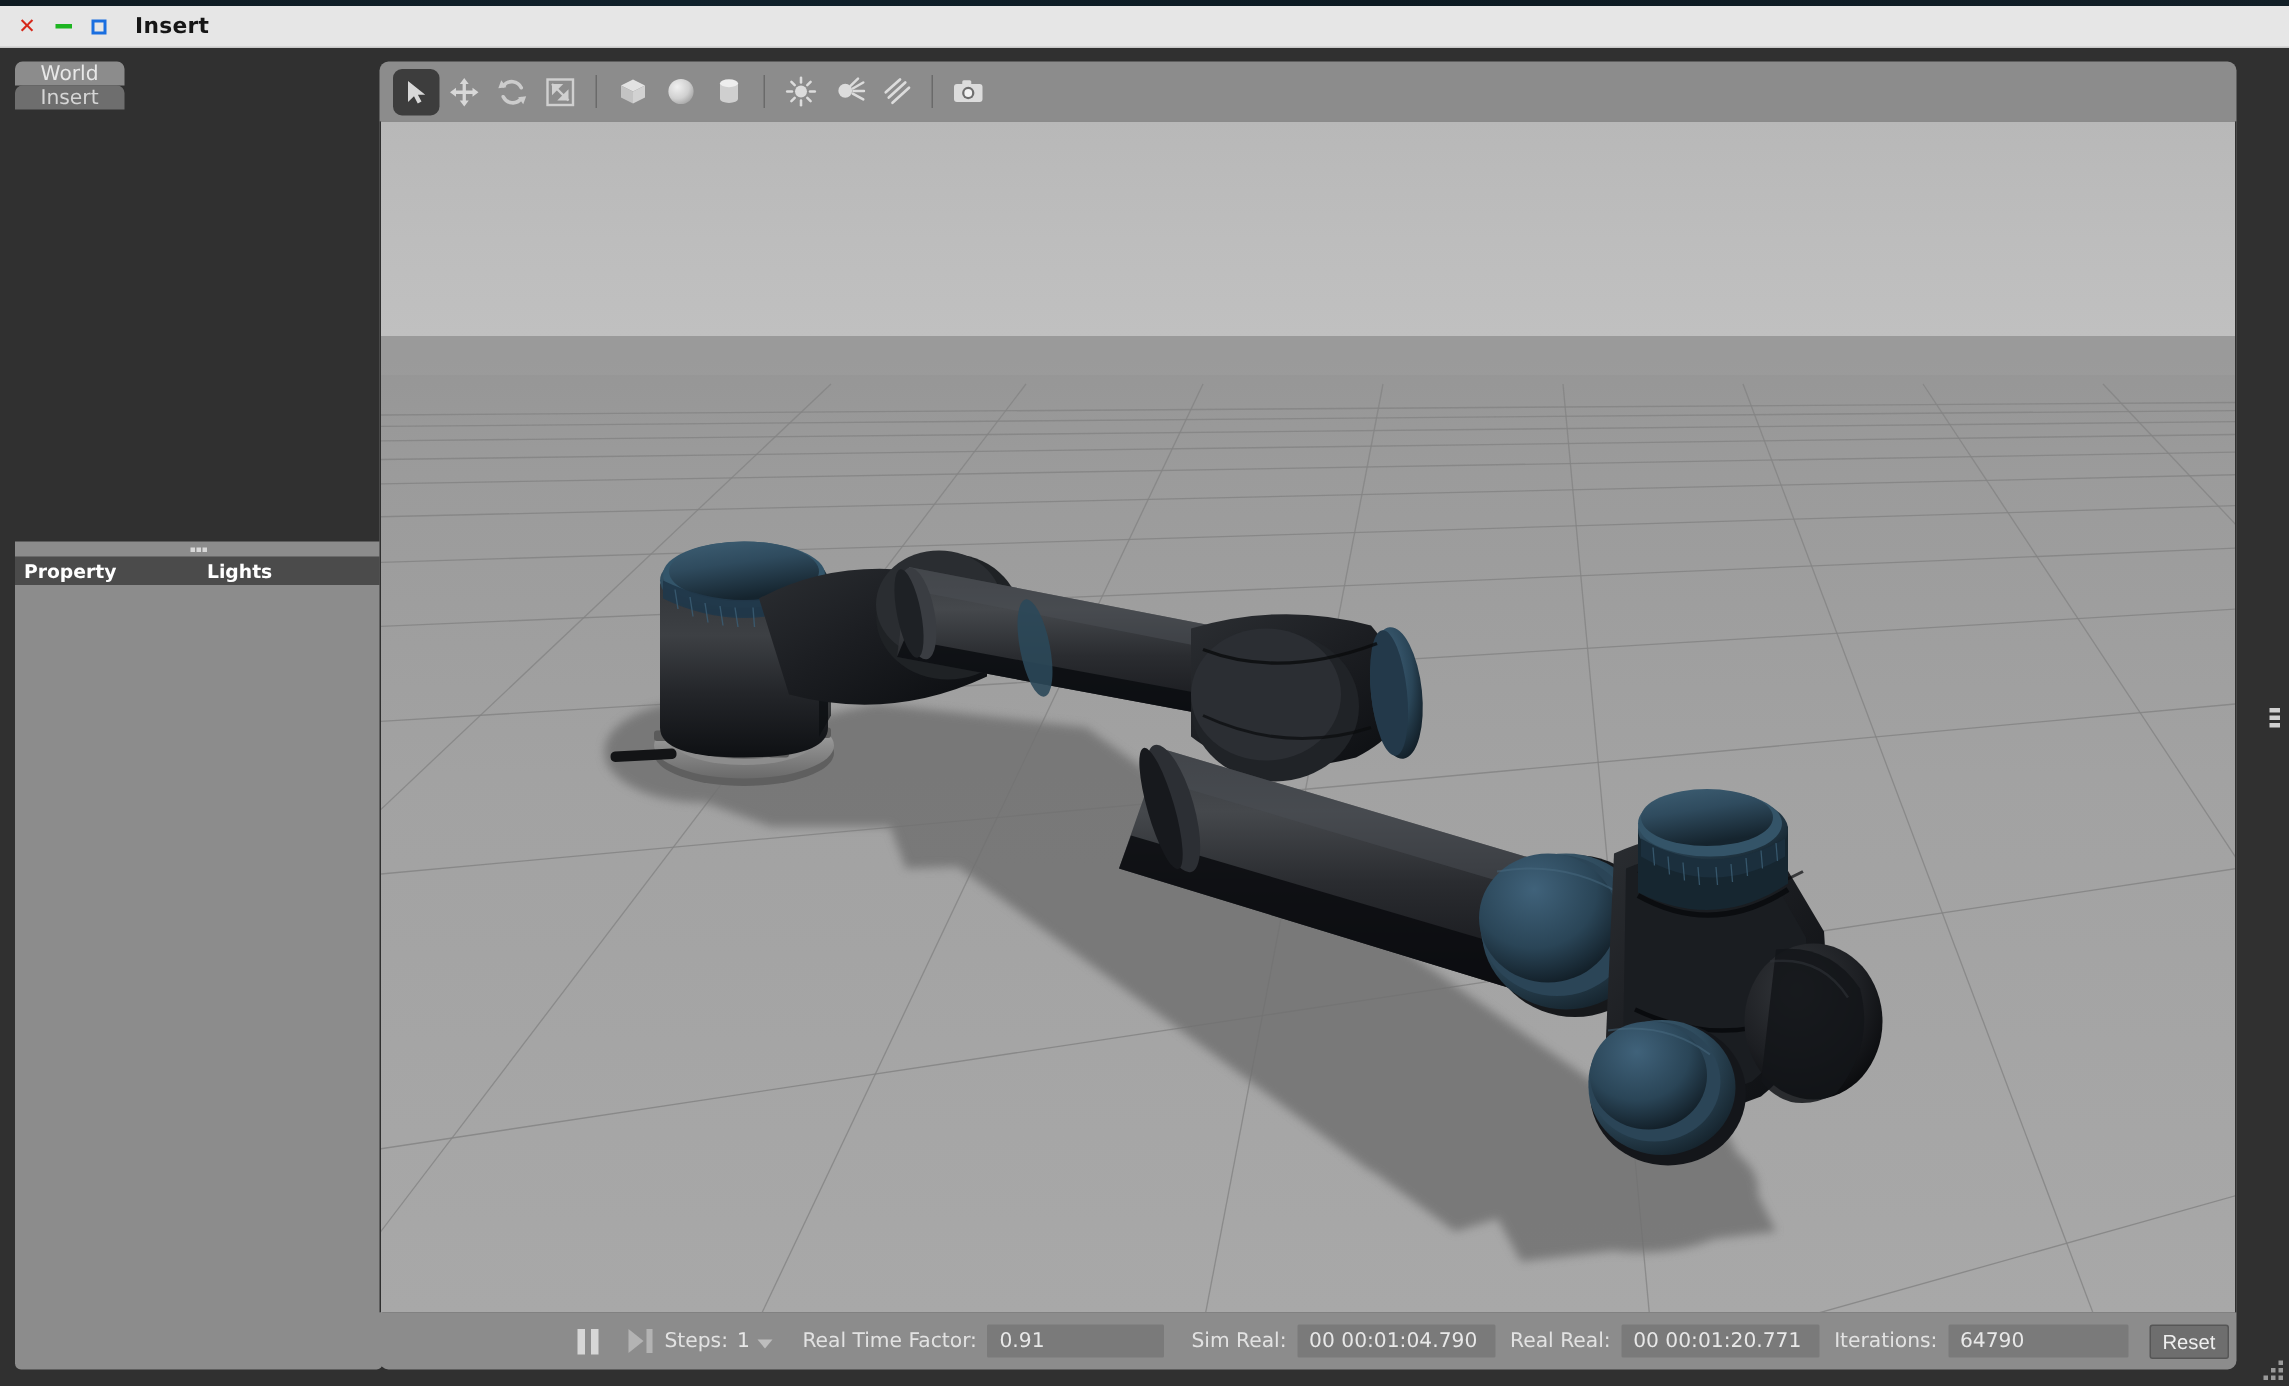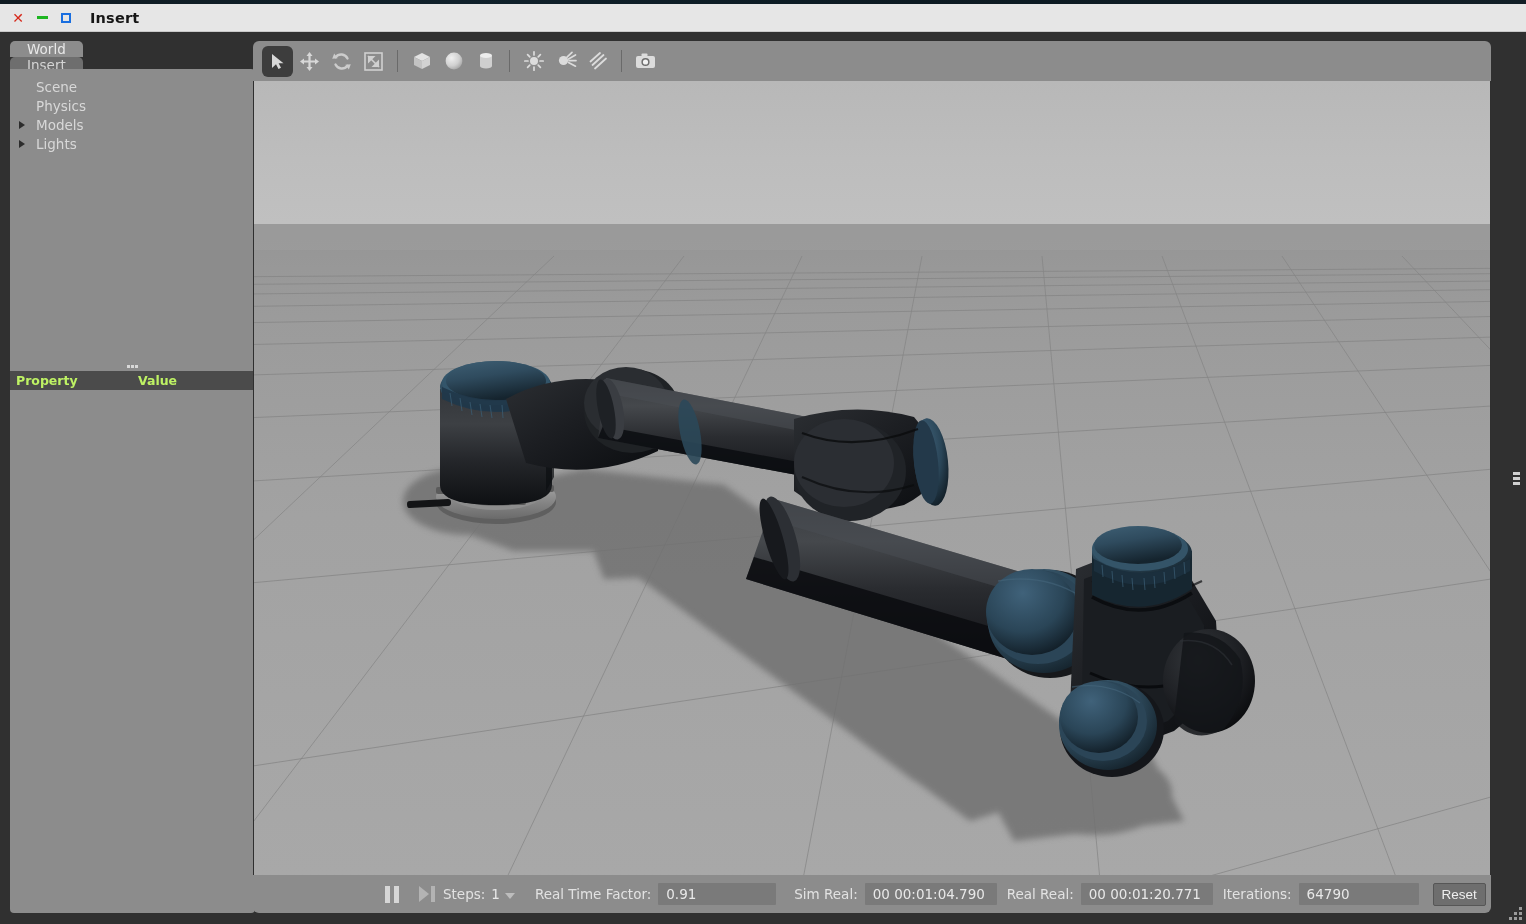--- a/index.html
+++ b/index.html
@@ -125,21 +125,21 @@
     background: #8c8c8c;
     border-radius: 0 0 4px 4px;
     overflow: hidden;
   }
   .propheader {
     display: flex; height: 19px;
     background: #4b4b4b;
     align-items: center;
   }
   .propheader span {
-    font-size: 12.5px; font-weight: bold; color: #bef264;
+    font-size: 12.5px; font-weight: bold; color: #ffffff;
     padding-left: 6px;
   }
   .propheader .ph-prop { width: 122px; }
 
   
   .splitter {
     position: absolute;
     width: 10px; height: 892px;
     background: #303030;
     display: flex; align-items: center; justify-content: center;
@@ -284,55 +284,33 @@
 
       <div class="tabbar">
         <div class="tab selected">
           <span>World</span>
         </div>
         <div class="tab inactive">
           <span>Insert</span>
         </div>
       </div>
 
-      <div class="treepanel">
-        <div class="treerow">
-          <span class="tw-spacer"></span>
-          <span class="treelabel">Scene</span>
-        </div>
-        <div class="treerow">
-          <span class="tw-spacer"></span>
-          <span class="treelabel">Physics</span>
-        </div>
-        <div class="treerow">
-          <span class="tw-arrow">
-              <b></b>
-            </span>
-          <span class="treelabel">Models</span>
-        </div>
-        <div class="treerow">
-          <span class="tw-arrow">
-              <b></b>
-            </span>
-          <span class="treelabel">Lights</span>
-        </div>
-      </div>
 
       <div class="vhandle">
         <span class="dots">
             <i></i>
             <i></i>
             <i></i>
           </span>
       </div>
 
       <div class="proptable">
         <div class="propheader">
           <span class="ph-prop">Property</span>
-          <span class="ph-val">Value</span>
+          <span class="ph-val">Lights</span>
         </div>
       </div>
 
     </div>
 
     <div class="splitter left">
       <span class="sp-grip">
           <i></i>
           <i></i>
           <i></i>

